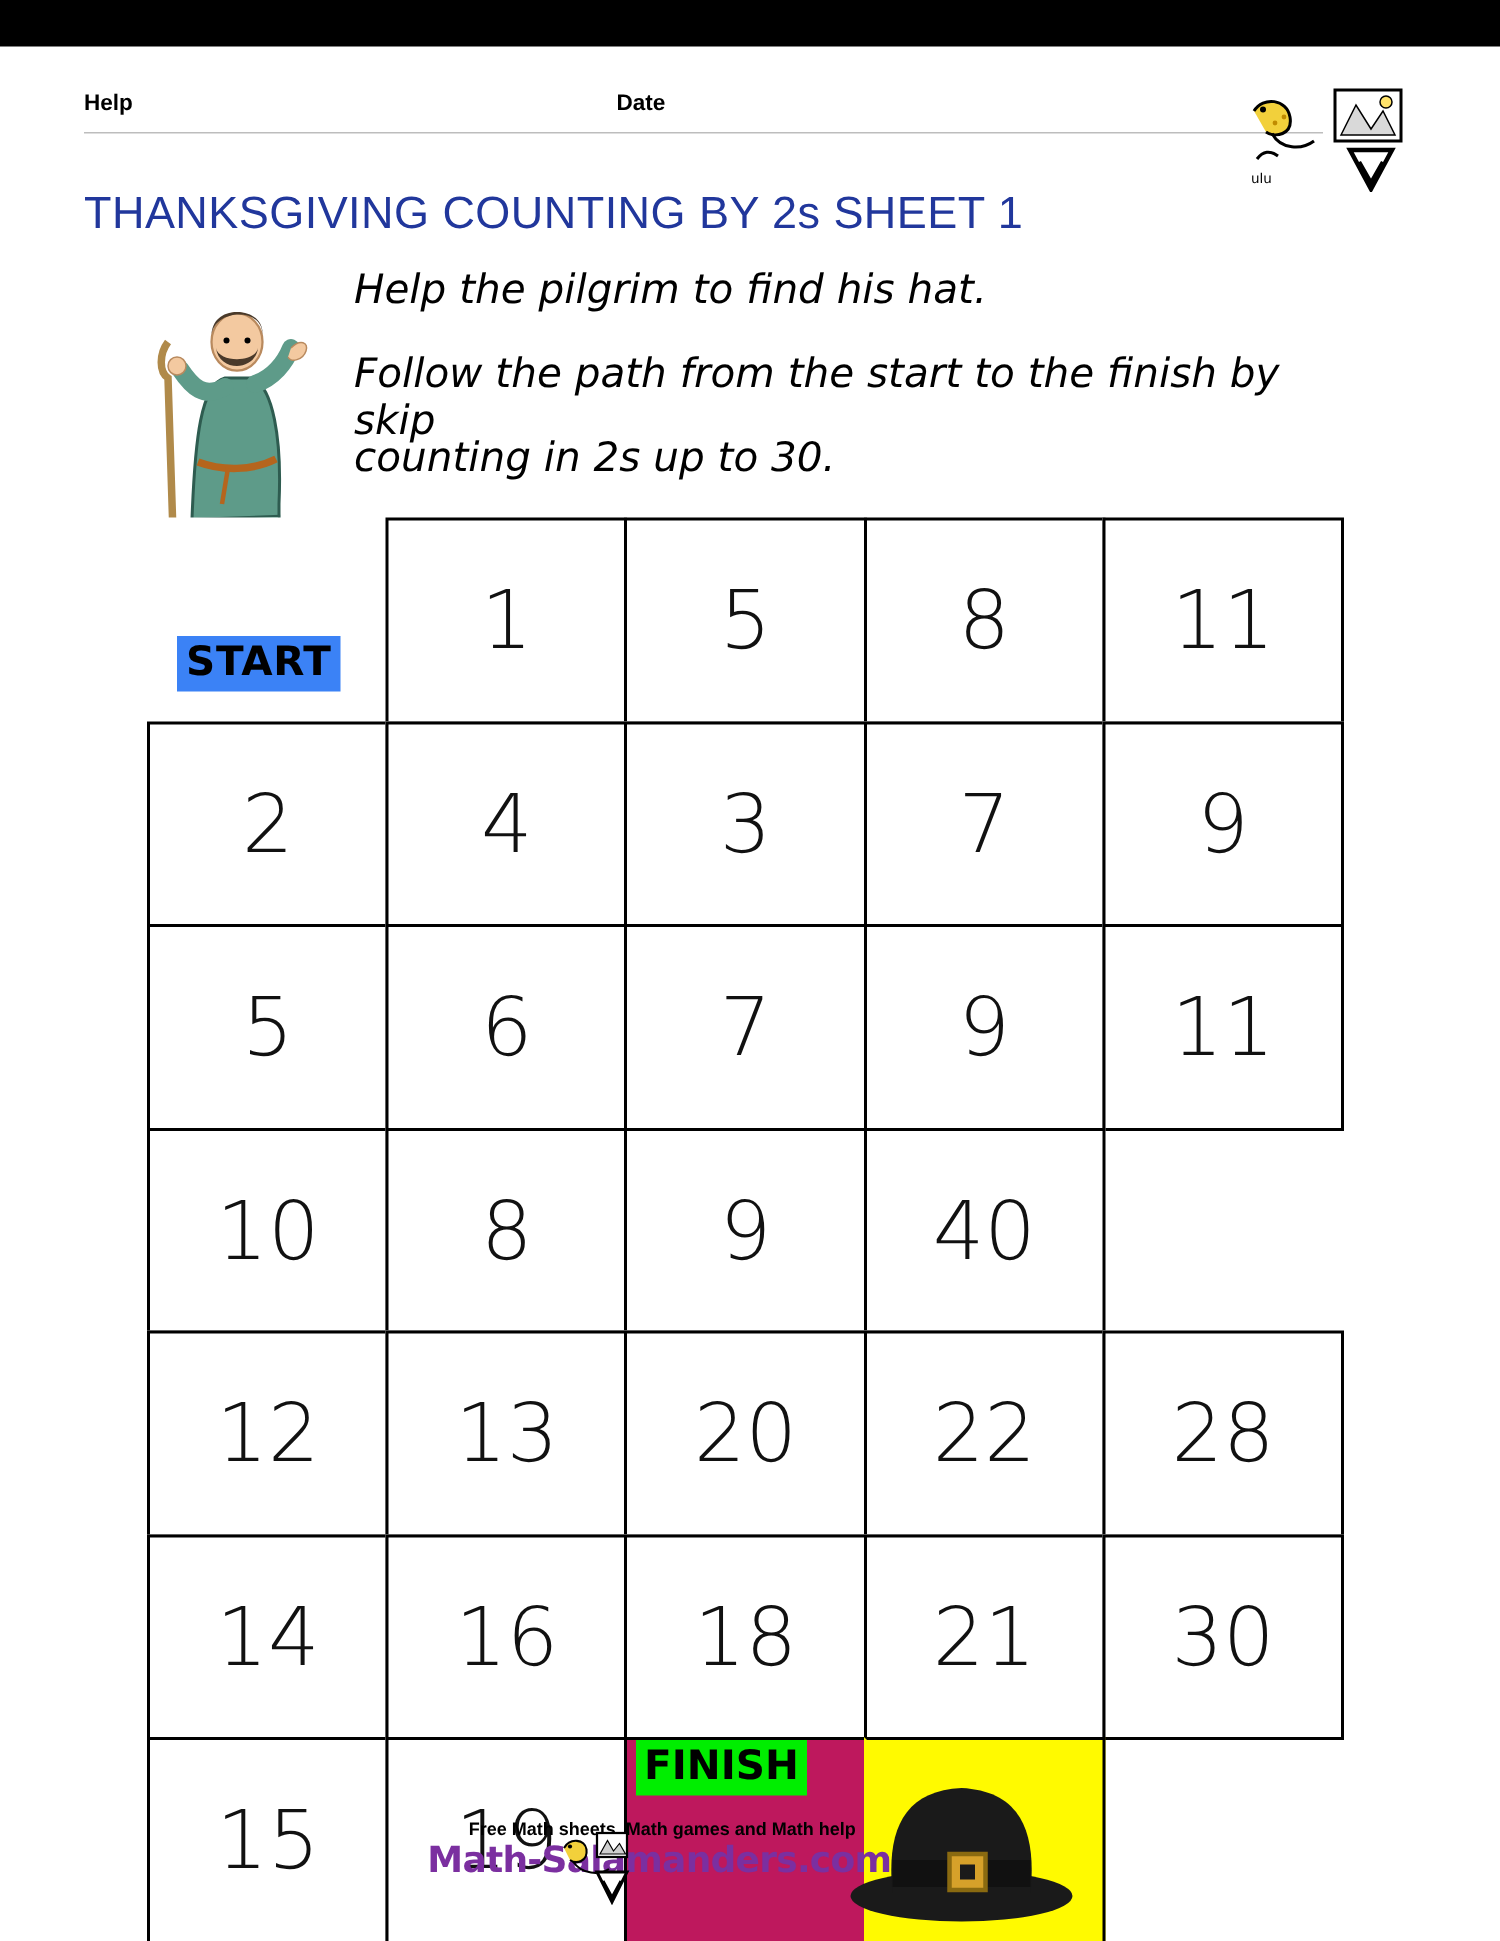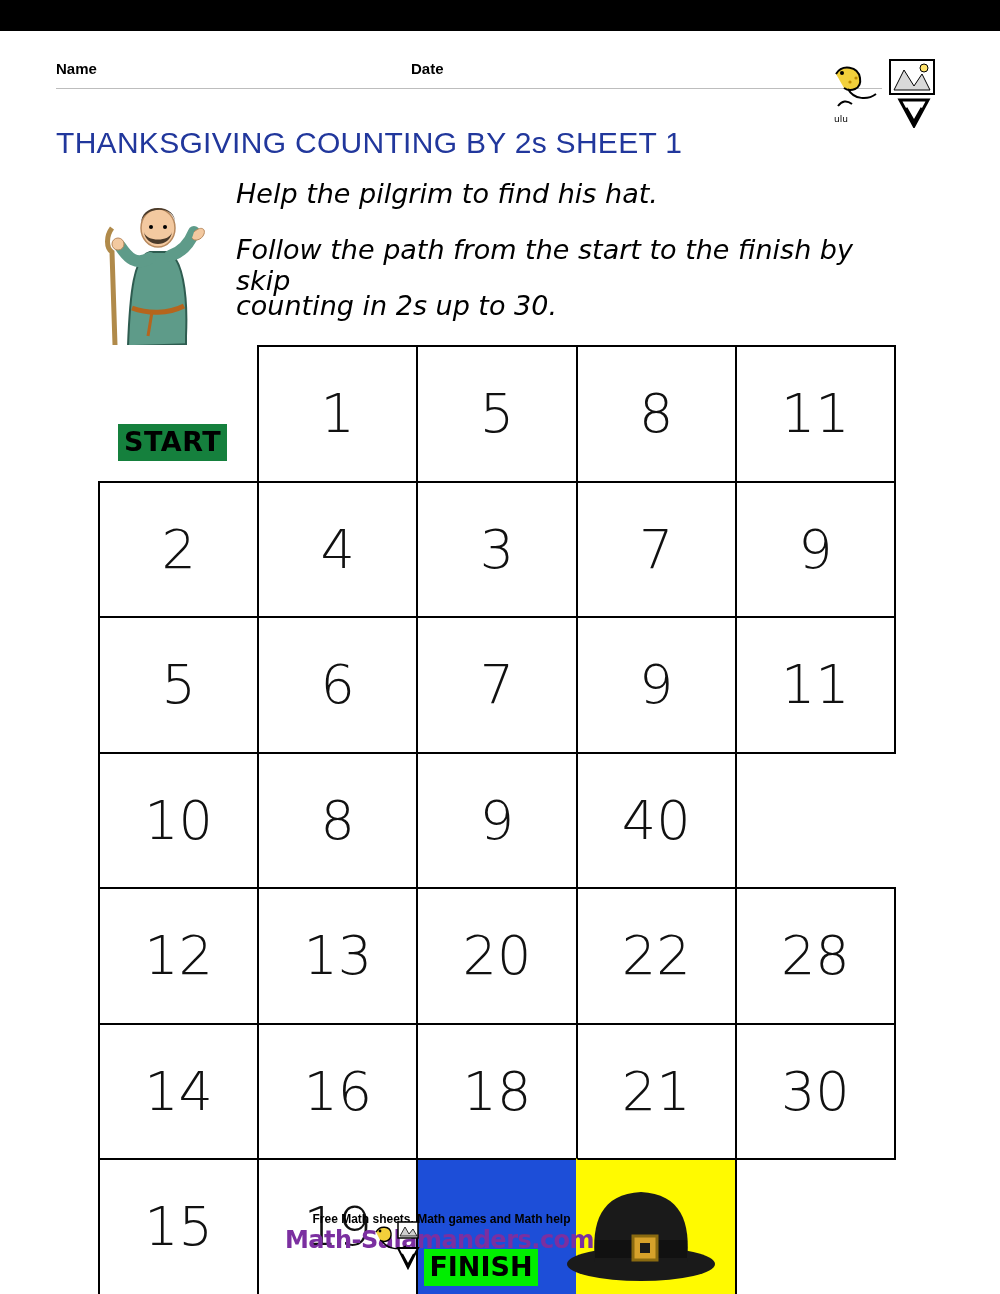--- a/index.html
+++ b/index.html
@@ -101,21 +101,21 @@
     top: 56px;
     width: 116px;
     height: 72px;
   }
 
   
   .start-badge {
     position: absolute;
     left: 118px;
     top: 424px;
-    background: #15803d;
+    background: #3b82f6;
     color: #000;
     font-size: 27px;
     font-weight: bold;
     padding: 2px 6px 4px 6px;
     letter-spacing: 0.5px;
     z-index: 5;
     font-family: "DejaVu Sans", sans-serif;
   }
 
   
@@ -147,23 +147,23 @@
     background: #fff;
     position: relative;
   }
   .cell.blank-left {
     border-top-color: transparent;
     border-left-color: transparent;
     border-right-color: transparent;
     border-bottom-color: transparent;
   }
   .cell.finish {
-    background: #1d4ed8;
+    background: #be185d;
     justify-content: flex-start;
-    align-items: flex-end;
+    align-items: flex-start;
   }
   .cell.hat {
     background: #fffa00;
     border-left-color: #fffa00;
   }
   .finish-badge {
     background: #00ee00;
     color: #000;
     font-size: 27px;
     font-weight: bold;
@@ -213,21 +213,21 @@
 </style>
 </head>
 <body>
 
 <div class="page">
 
   <div class="top-rule"></div>
   <div class="top-rule-inner"></div>
 
   <div class="namedate">
-    <span>Name</span>
+    <span>Help</span>
     <span class="date">Date</span>
   </div>
   <div class="name-line"></div>
 
   <svg class="logo-top" viewBox="0 0 116 72">
     <rect x="62" y="4" width="44" height="34" fill="#ffffff" stroke="#000" stroke-width="2"></rect>
     <path d="M66 34 L76 14 L86 30 L94 18 L102 34 Z" fill="#d9d9d9" stroke="#000" stroke-width="1"></path>
     <circle cx="96" cy="12" r="4" fill="#ffe36b" stroke="#000" stroke-width="1"></circle>
     <path d="M8 18 C14 8, 30 10, 32 22 C34 34, 22 36, 16 32" fill="#f2d03b" stroke="#000" stroke-width="2"></path>
     <circle cx="14" cy="17" r="2" fill="#000"></circle>

